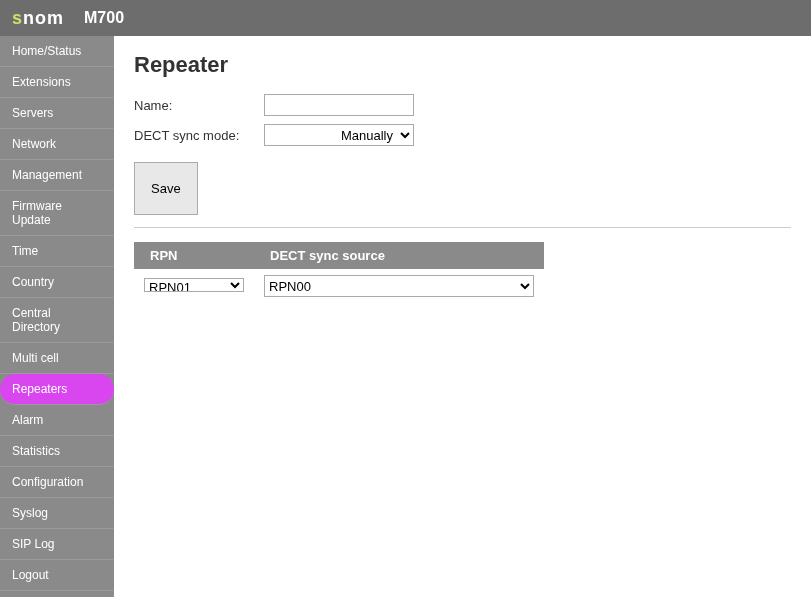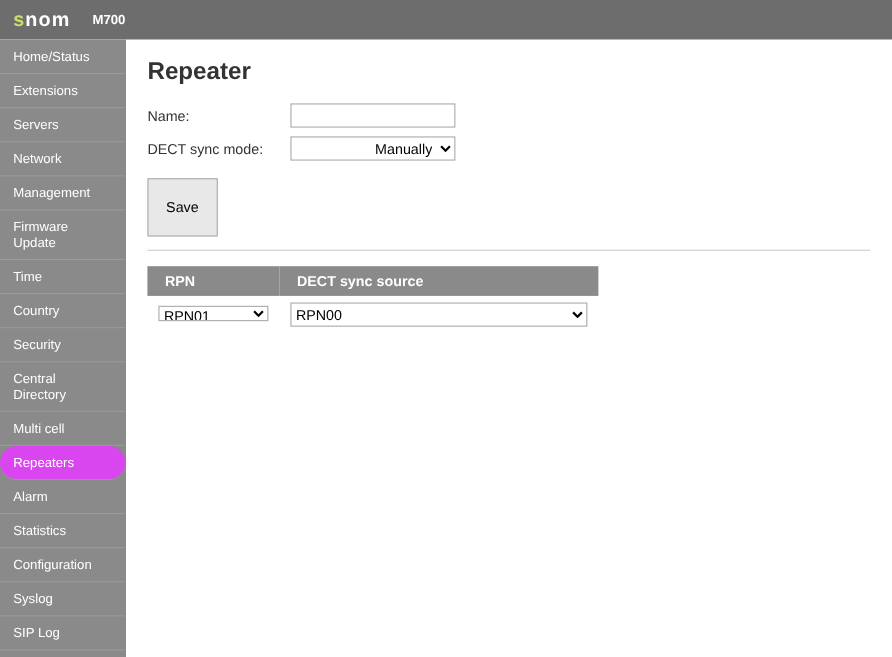--- a/index.html
+++ b/index.html
@@ -17,21 +17,21 @@
     #header .logo {
       color: #fff;
       font-size: 18px;
       font-weight: bold;
       letter-spacing: 1px;
       margin-right: 20px;
     }
     #header .logo span { color: #c8e06b; }
     #header .device-title {
       color: #fff;
-      font-size: 12px;
+      font-size: 16px;
       font-weight: bold;
     }
 
     
     #layout {
       display: flex;
       flex: 1;
       overflow: hidden;
     }
 
@@ -161,21 +161,20 @@
 
   <nav id="sidebar">
       <a class="sidebar-item" href="#">Home/Status</a>
       <a class="sidebar-item" href="#">Extensions</a>
       <a class="sidebar-item" href="#">Servers</a>
       <a class="sidebar-item" href="#">Network</a>
       <a class="sidebar-item" href="#">Management</a>
       <a class="sidebar-item" href="#">Firmware Update</a>
       <a class="sidebar-item" href="#">Time</a>
       <a class="sidebar-item" href="#">Country</a>
-      <a class="sidebar-item" href="#">Security</a>
       <a class="sidebar-item" href="#">Central Directory</a>
       <a class="sidebar-item" href="#">Multi cell</a>
       <a class="sidebar-item active" href="#">Repeaters</a>
       <a class="sidebar-item" href="#">Alarm</a>
       <a class="sidebar-item" href="#">Statistics</a>
       <a class="sidebar-item" href="#">Configuration</a>
       <a class="sidebar-item" href="#">Syslog</a>
       <a class="sidebar-item" href="#">SIP Log</a>
       <a class="sidebar-item" href="#">Logout</a>
     </nav>

